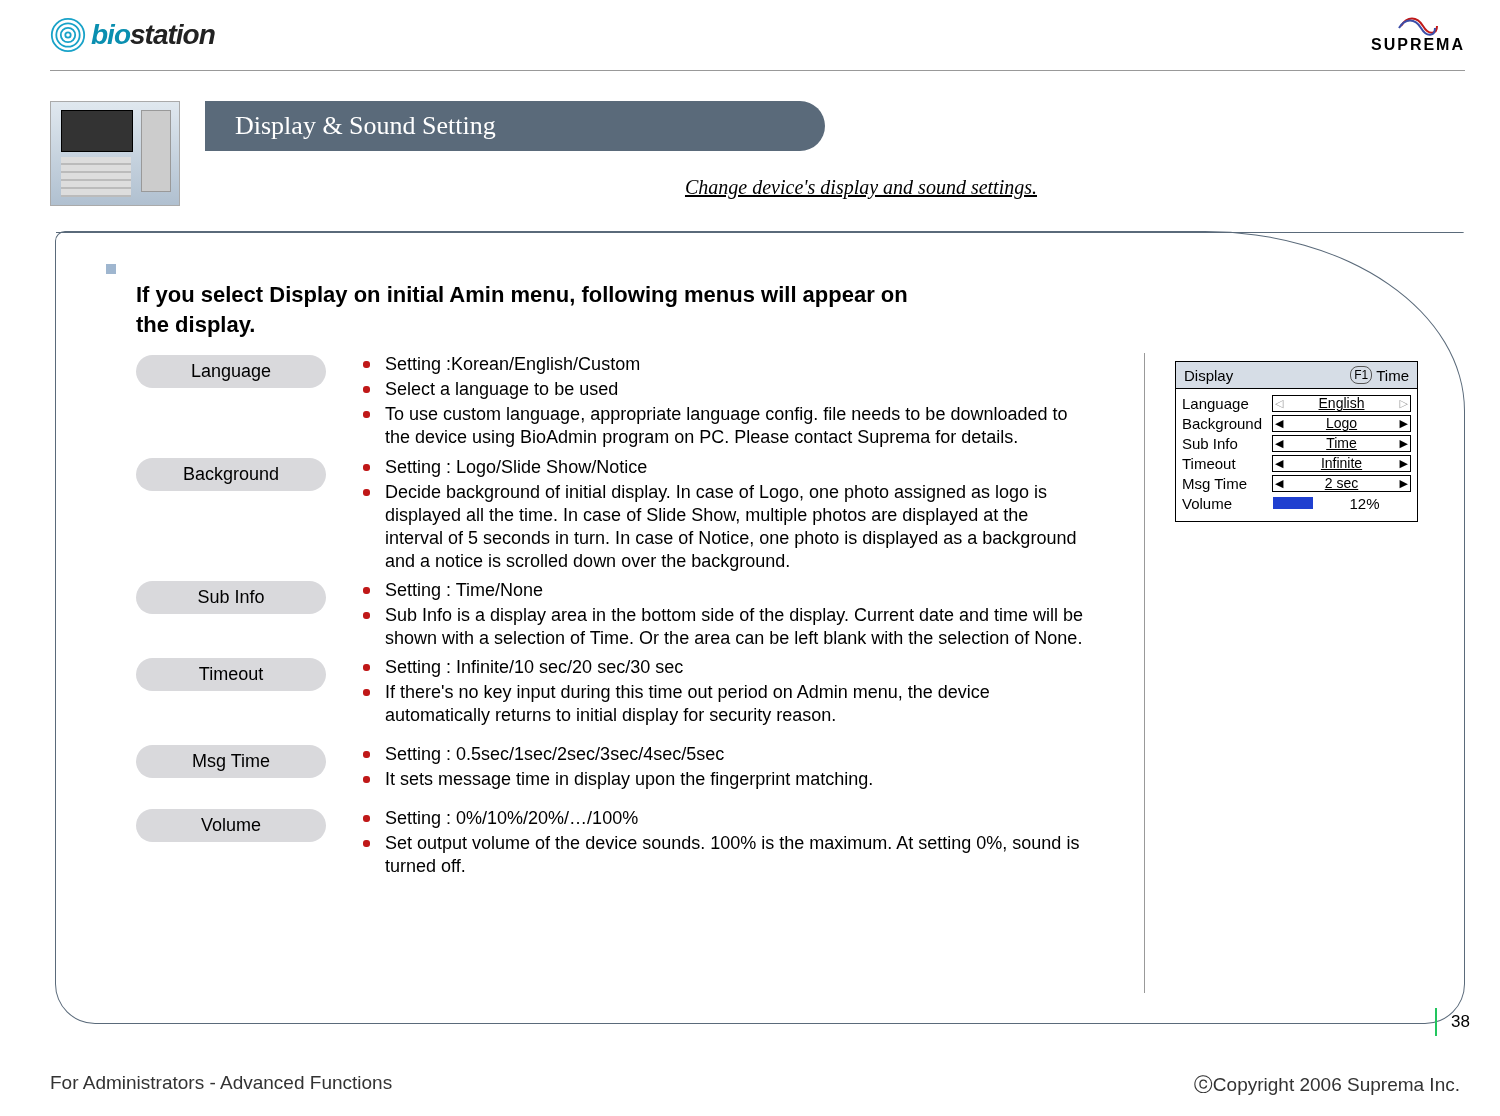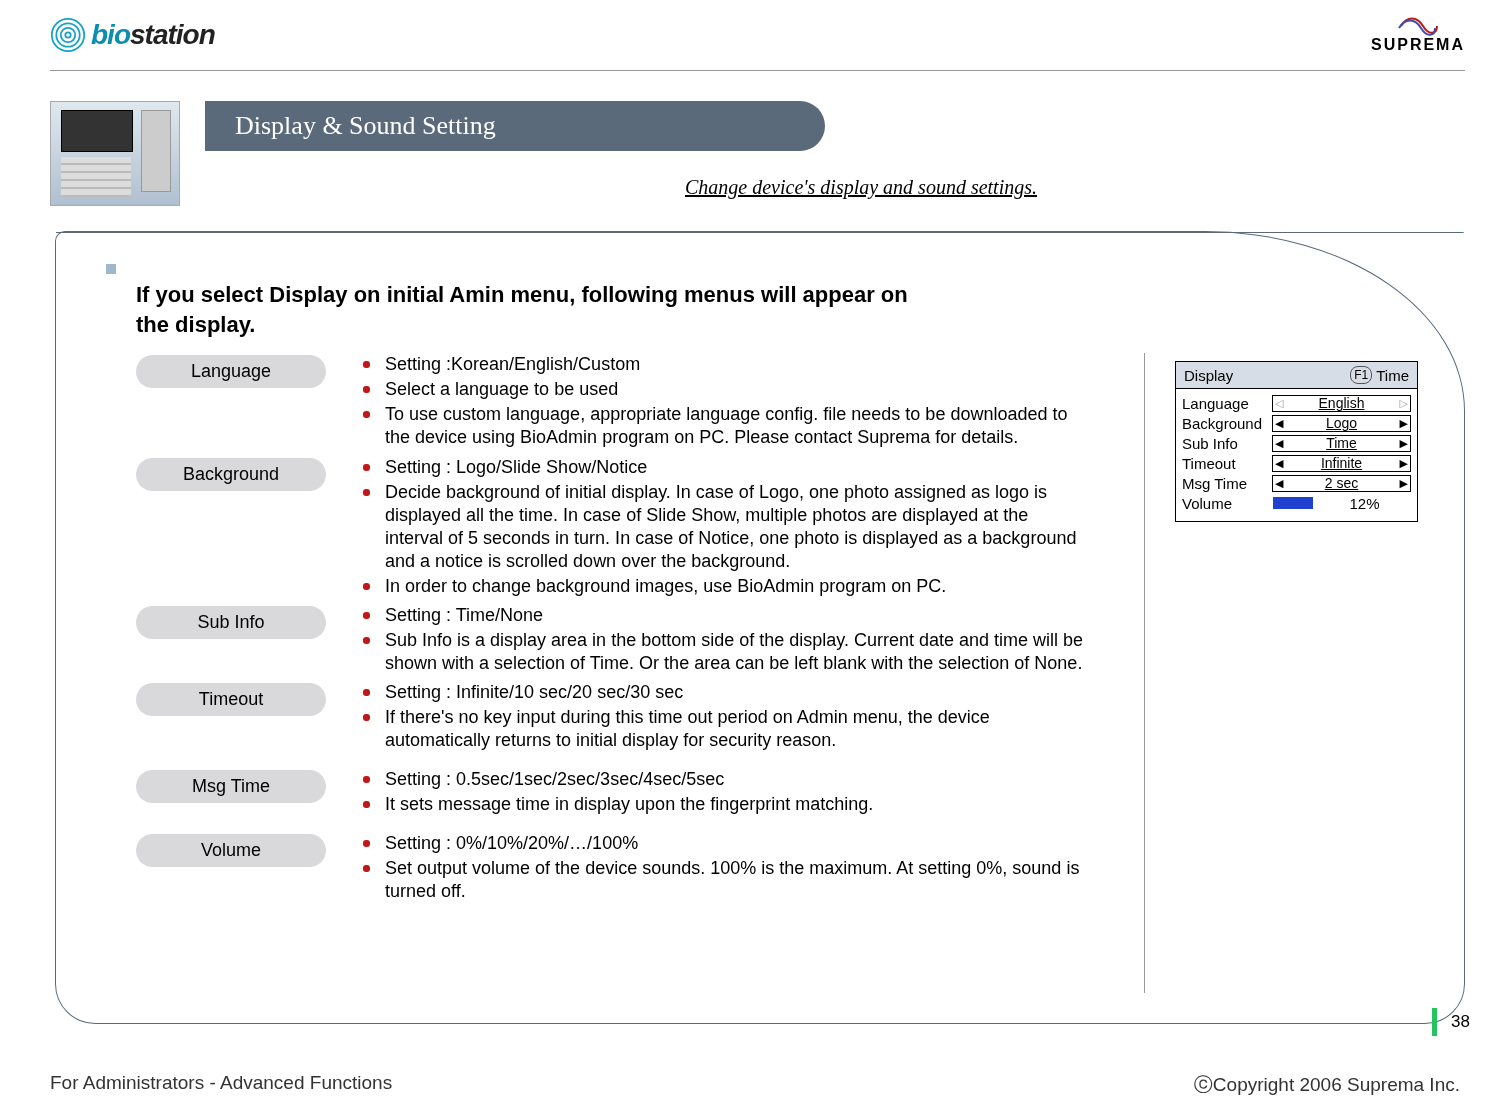--- a/index.html
+++ b/index.html
@@ -54,21 +54,21 @@
   .ds-row { display:flex; align-items:center; justify-content:space-between; height:20px; }
   .ds-label { width:90px; }
   .ds-val { flex:1; border:1px solid #000; height:17px; display:flex; align-items:center; justify-content:space-between; padding:0 2px; font-size:14px; }
   .ds-val .arrow { font-size:11px; }
   .ds-val .center { flex:1; text-align:center; text-decoration:underline; }
   .ds-val.light .arrow { color:#999; }
   .ds-vol { flex:1; height:15px; border:1px solid transparent; display:flex; align-items:center; gap:6px; }
   .ds-vol .bar { width:40px; height:12px; background:#2040d0; }
   .ds-vol .pct { flex:1; text-align:center; }
 
-  .page-num { position:absolute; right:30px; bottom:80px; border-left:5px solid #22c55e; padding:4px 0 4px 14px; font-size:17px; }
+  .page-num { position:absolute; right:30px; bottom:80px; border-left:2px solid #22c55e; padding:4px 0 4px 14px; font-size:17px; }
 
   .footer { position:absolute; bottom:18px; left:50px; right:40px; display:flex; justify-content:space-between; font-size:19px; }
   .footer-left { color:#333; }
   .footer-right { color:#333; }
 </style>
 </head>
 <body>
 
 <div class="header">
   <div class="logo-biostation">
@@ -121,21 +121,20 @@
         </ul>
       </div>
 
       <div class="setting-block">
         <div class="pill-wrap">
             <div class="pill">Background</div>
           </div>
         <ul class="bullets">
           <li>Setting : Logo/Slide Show/Notice</li>
           <li>Decide background of initial display. In case of Logo, one photo assigned as logo is displayed all the time. In case of Slide Show, multiple photos are displayed at the interval of 5 seconds in turn. In case of Notice, one photo is displayed as a background and a notice is scrolled down over the background.</li>
-          <li>In order to change background images, use BioAdmin program on PC.</li>
         </ul>
       </div>
 
       <div class="setting-block">
         <div class="pill-wrap">
             <div class="pill">Sub Info</div>
           </div>
         <ul class="bullets">
           <li>Setting : Time/None</li>
           <li>Sub Info is a display area in the bottom side of the display. Current date and time will be shown with a selection of Time. Or the area can be left blank with the selection of None.</li>

